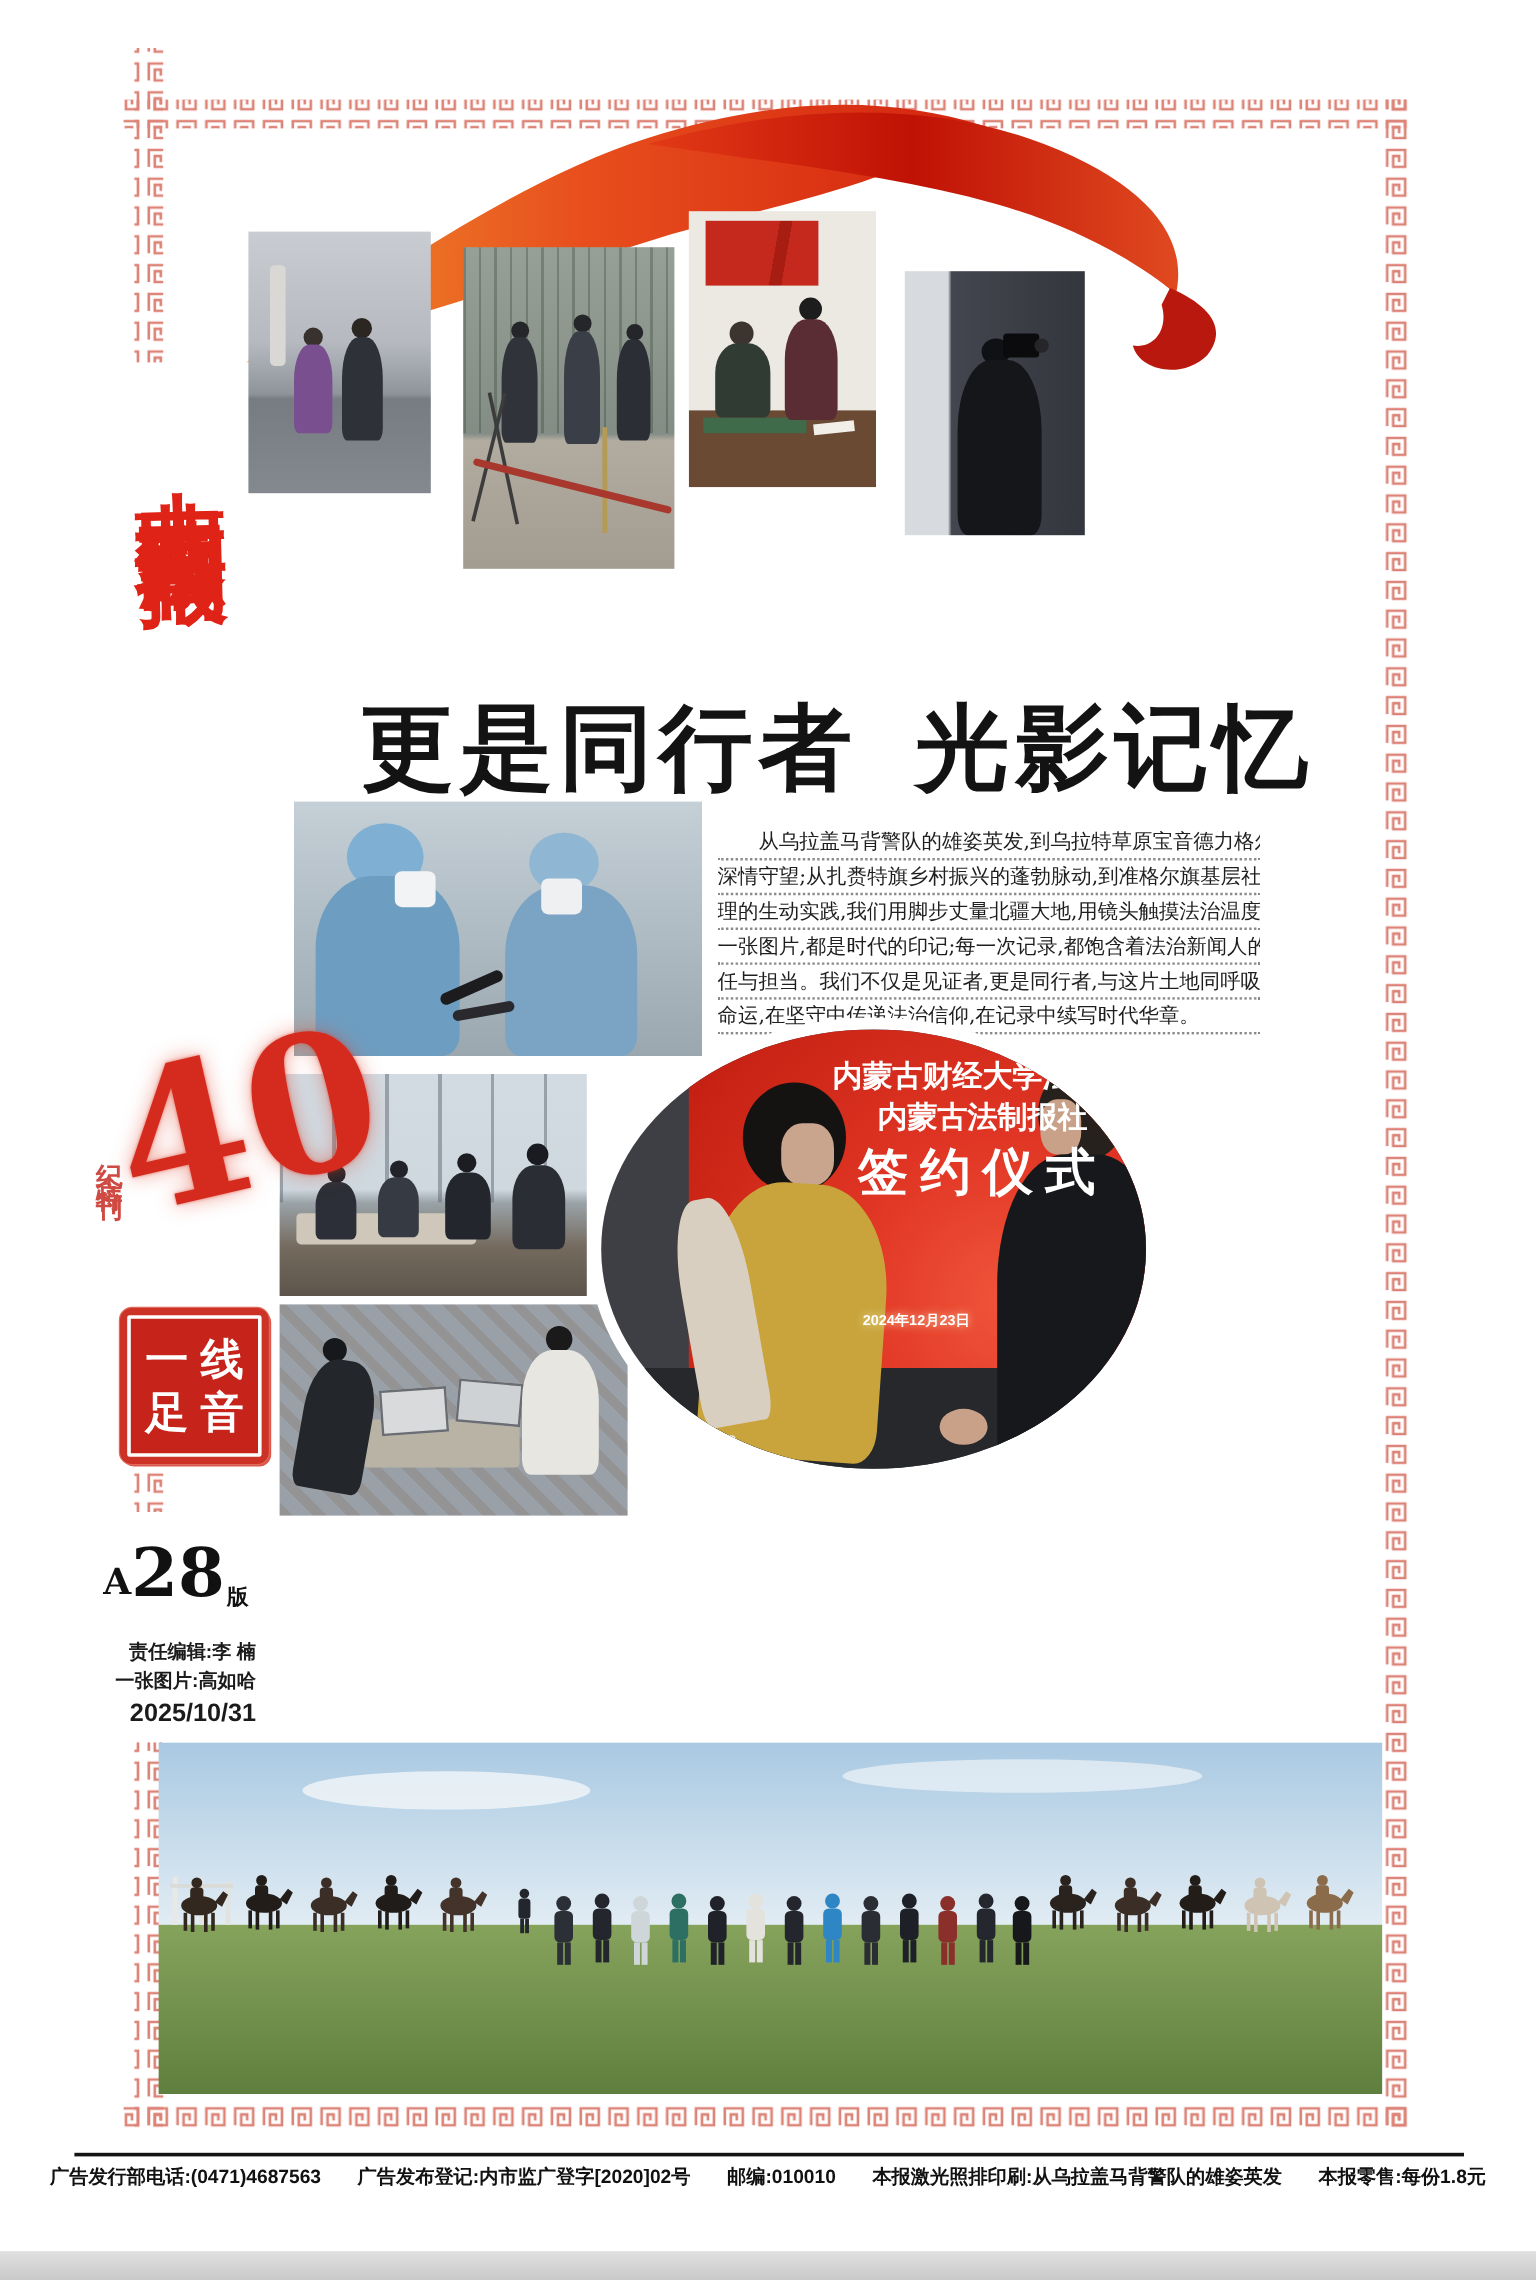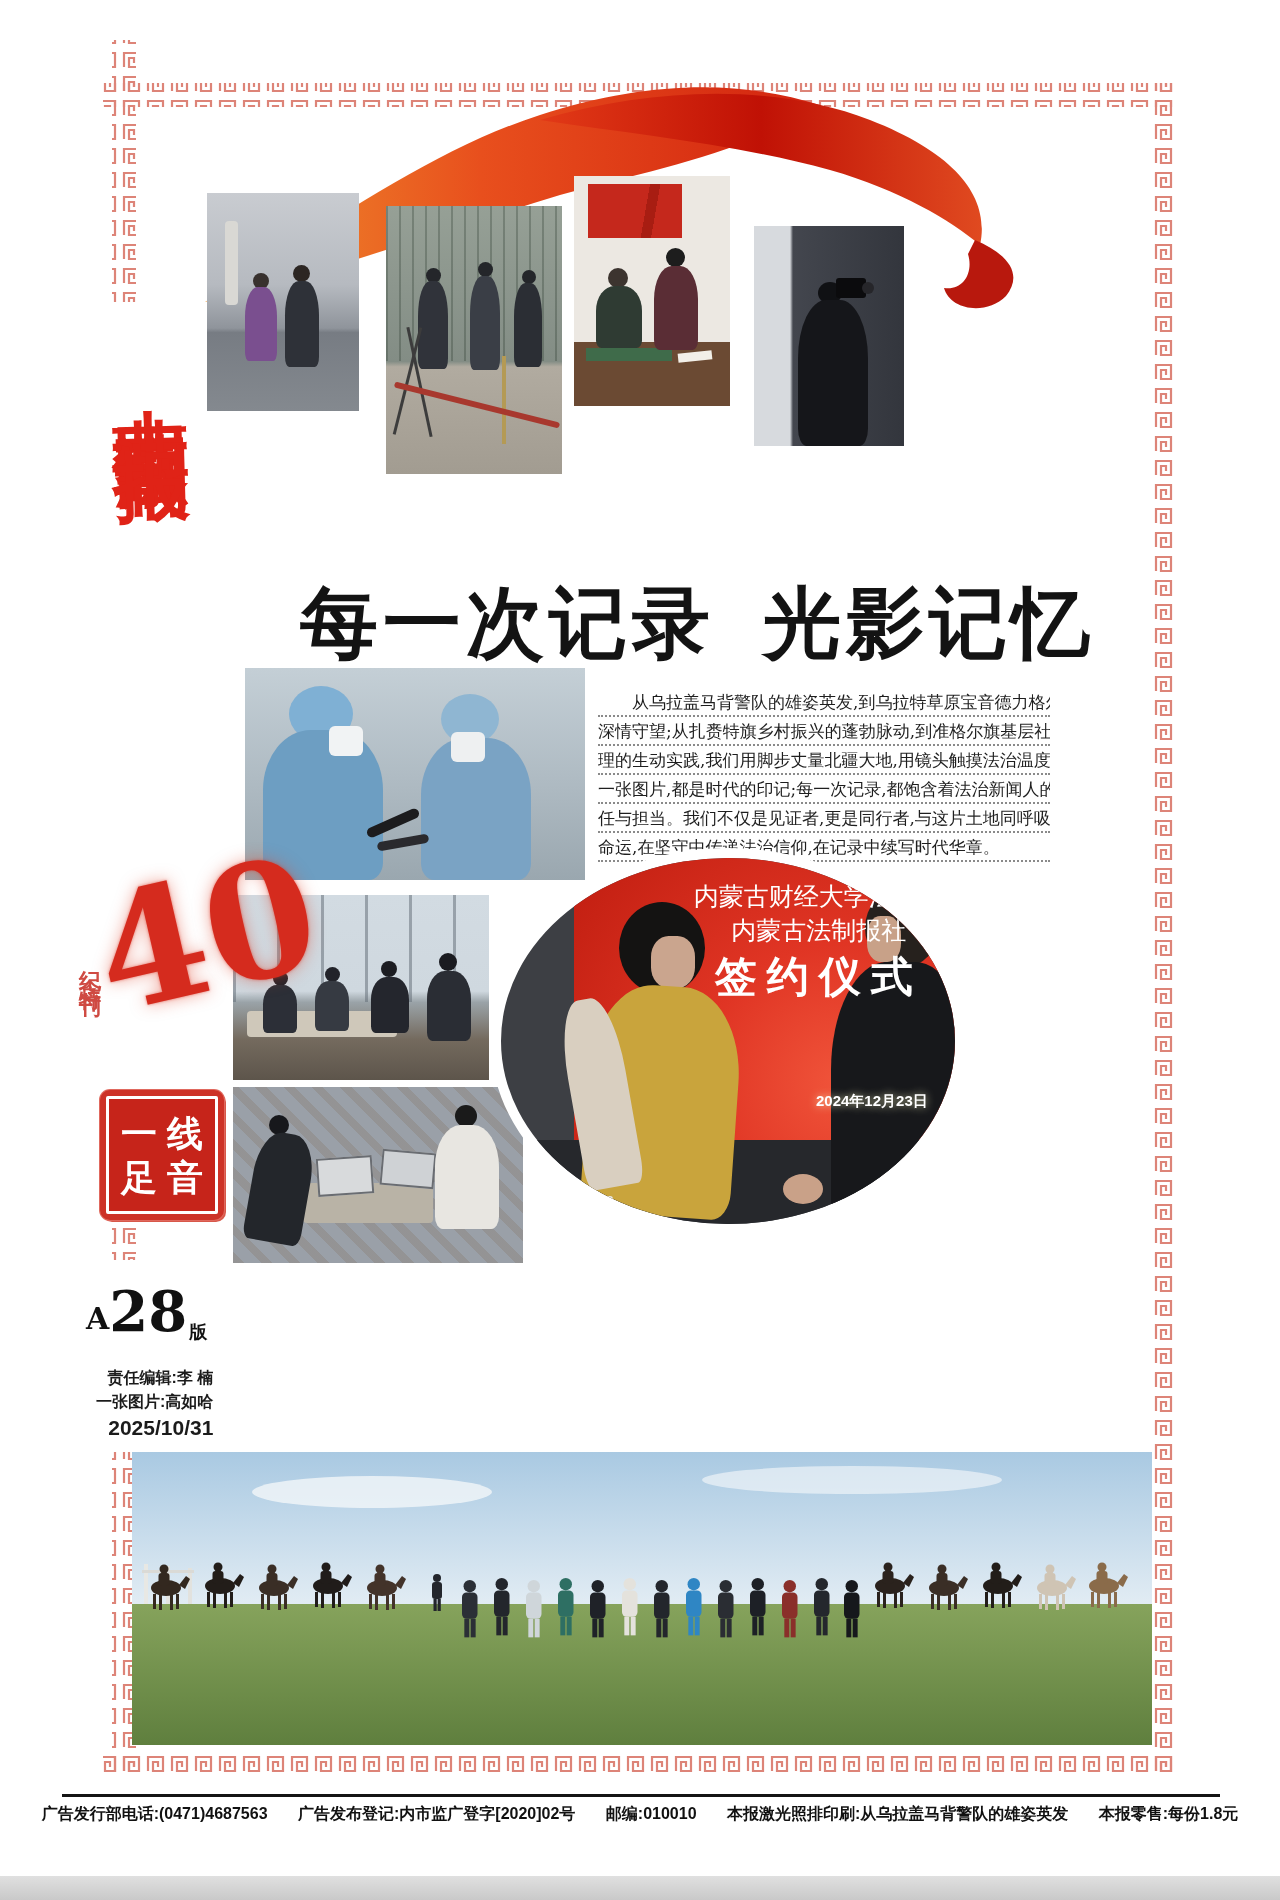--- a/index.html
+++ b/index.html
@@ -56,23 +56,23 @@
   .ph7{left:233px;top:1087px;width:290px;height:176px;background:#9aa0a8;}
   .fig{position:absolute;border-radius:40% 40% 12% 12%;}
   .head{position:absolute;border-radius:50%;}
   
   #oval{left:491px;top:848px;width:474px;height:386px;border-radius:50%;overflow:hidden;
       border:10px solid #ffffff;box-sizing:border-box;z-index:6;background:#3d3f44;}
   #oval .screen{position:absolute;left:16%;top:0;width:84%;height:77%;
       background:radial-gradient(circle at 70% 80%, #f0543a 0%, #e03524 40%, #c01d10 100%);}
   #oval .screen-text{position:absolute;left:42%;top:6%;width:56%;text-align:center;color:#fff;
       font-family:"DejaVu Serif","Liberation Serif",serif;z-index:3;}
-  #oval .bl{font-size:25px;line-height:34px;font-weight:normal;white-space:nowrap;}
+  #oval .bl{font-size:25px;line-height:34px;font-weight:bold;white-space:nowrap;}
   #oval .bl3{font-size:42px;line-height:58px;font-weight:bold;letter-spacing:10px;white-space:nowrap;}
-  #oval .bdate{position:absolute;left:48%;top:64%;width:46%;text-align:right;color:#fff;font-size:15px;
+  #oval .bdate{position:absolute;left:48%;top:64%;width:46%;text-align:left;color:#fff;font-size:12px;
       font-weight:bold;text-shadow:0 0 8px rgba(255,255,200,.8);z-index:3;}
   #oval .table{position:absolute;left:0;top:77%;width:100%;height:23%;background:#26282c;}
   
   #group-photo{left:132px;top:1452px;width:1020px;height:293px;z-index:3;}
   
   #footer-rule{left:62px;top:1794px;width:1158px;height:3px;background:#141414;z-index:5;}
   #footer{left:0;top:1804px;width:1280px;text-align:center;z-index:5;color:#111;font-size:16px;font-weight:bold;}
   #footer span{margin:12px 13px;white-space:nowrap;}
   #bottom-strip{left:0;top:1876px;width:1280px;height:24px;background:linear-gradient(180deg,#e0e0e0,#c9c9c9);z-index:5;}
 </style>
@@ -147,21 +147,21 @@
   </div>
 
   <div class="photo ph4">
     <div class="head" style="left:64px;top:56px;width:24px;height:22px;background:#101114;"></div>
     <div class="fig" style="left:44px;top:74px;width:70px;height:146px;background:#15161a;"></div>
     <div class="abs" style="left:82px;top:52px;width:30px;height:20px;background:#0b0b0d;border-radius:3px;"></div>
     <div class="head" style="left:108px;top:56px;width:12px;height:12px;background:#26262a;"></div>
   </div>
 
   <div class="abs" id="headline">
-    <span class="h1">每一次记录</span><span class="h2">光影记忆</span>
+    <span class="h1">更是同行者</span><span class="h2">光影记忆</span>
   </div>
 
   <div class="photo ph5">
     <div class="head" style="left:44px;top:18px;width:64px;height:56px;background:#7fb0d4;"></div>
     <div class="fig" style="left:18px;top:62px;width:120px;height:150px;background:#6d9ec2;"></div>
     <div class="abs" style="left:84px;top:58px;width:34px;height:30px;background:#f1f3f4;border-radius:6px;"></div>
     <div class="head" style="left:196px;top:26px;width:58px;height:50px;background:#8fb6d2;"></div>
     <div class="fig" style="left:176px;top:70px;width:110px;height:142px;background:#7aa3c4;"></div>
     <div class="abs" style="left:206px;top:64px;width:34px;height:30px;background:#eef0f1;border-radius:6px;"></div>
     <div class="abs" style="left:120px;top:150px;width:56px;height:10px;background:#1c1c1e;transform:rotate(-24deg);border-radius:5px;"></div>

